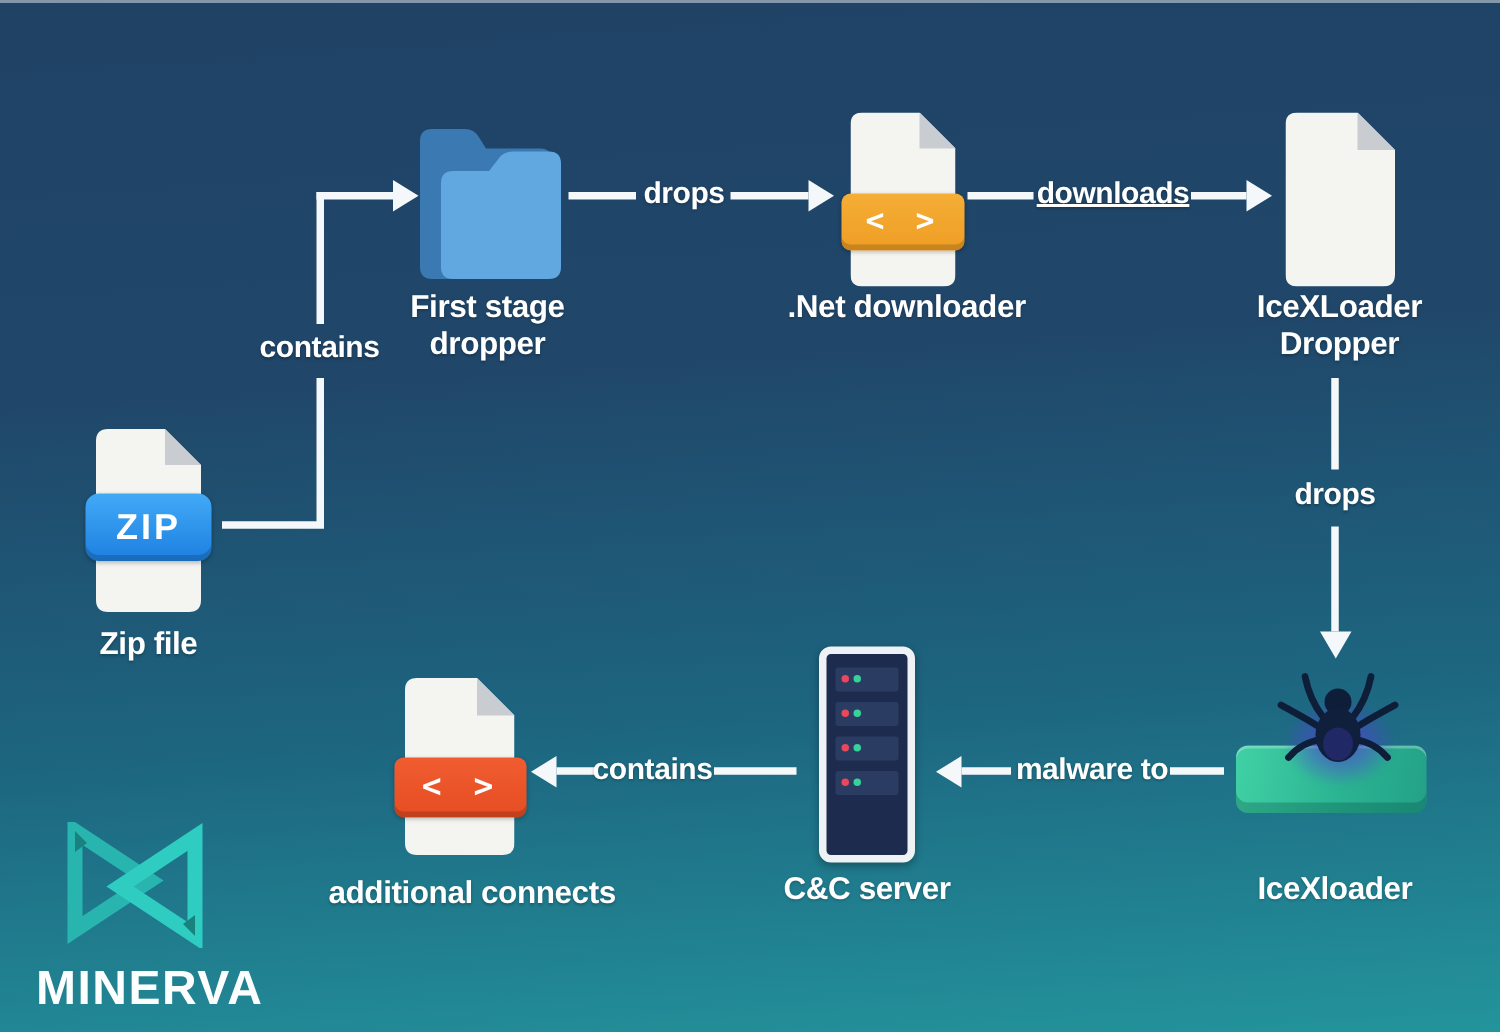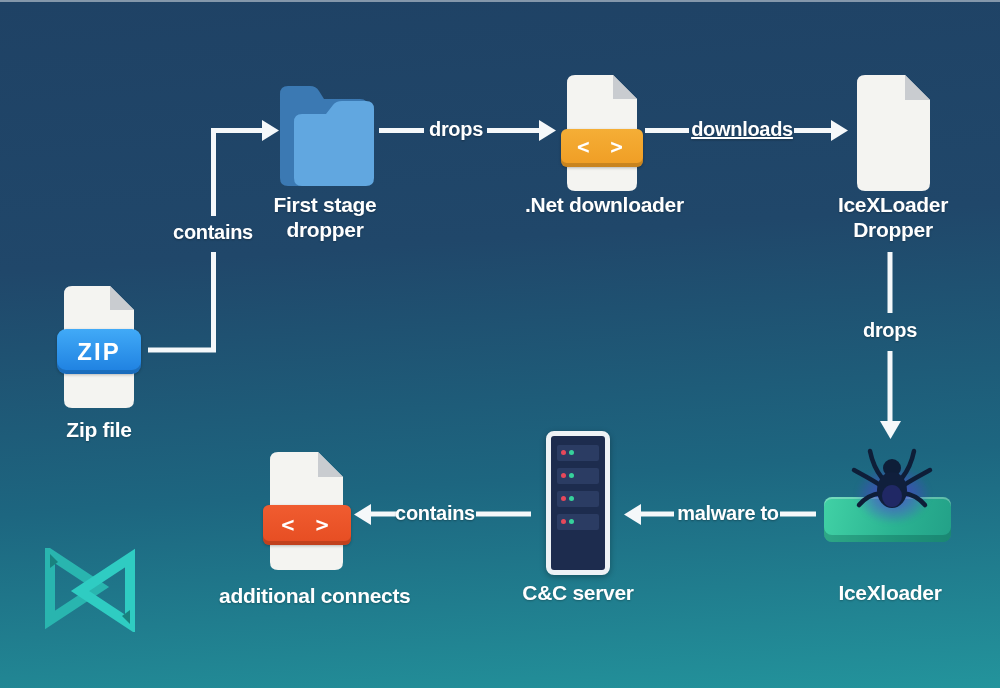--- a/index.html
+++ b/index.html
@@ -179,14 +179,15 @@
     <span class="code-glyph">&lt; &gt;</span>
   </div>
   <div class="node-label nowrap" style="left:219px;top:583px;width:180px;">additional connects</div>
 
   <svg class="abs" style="left:42px;top:548px;" width="96" height="84" viewBox="0 0 96 84">
     <polygon points="8,6 8,72 58,39" fill="none" stroke="#29b5af" stroke-width="10"></polygon>
     <polygon points="88,10 88,76 38,43" fill="none" stroke="#2fccc2" stroke-width="10"></polygon>
     <polygon points="8,6 16,14 8,20" fill="#19827f"></polygon>
     <polygon points="88,76 80,68 88,62" fill="#19827f"></polygon>
   </svg>
+  <div class="brand-text" style="left:24px;top:640px;">MINERVA</div>
 
 </div>
 
 </body></html>

